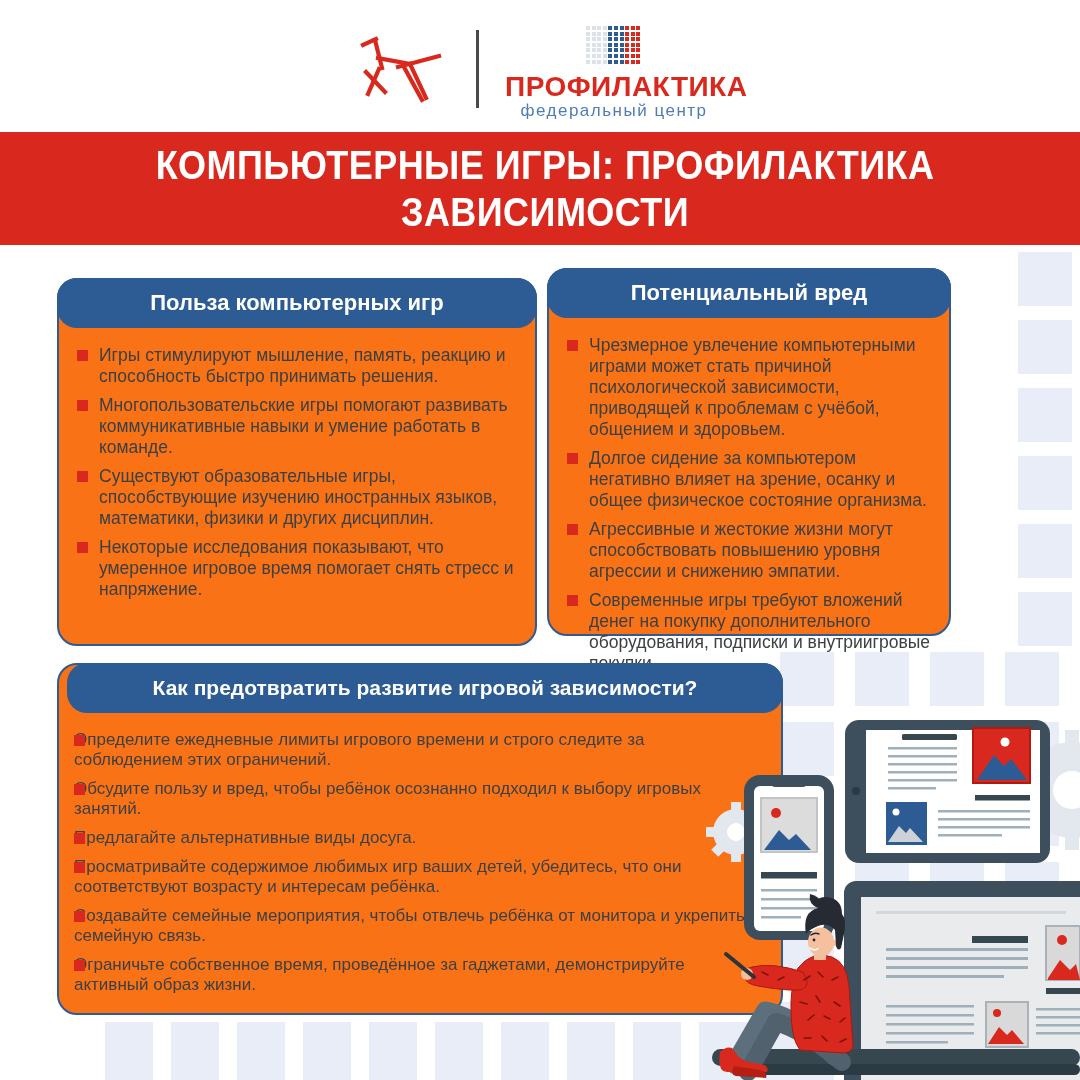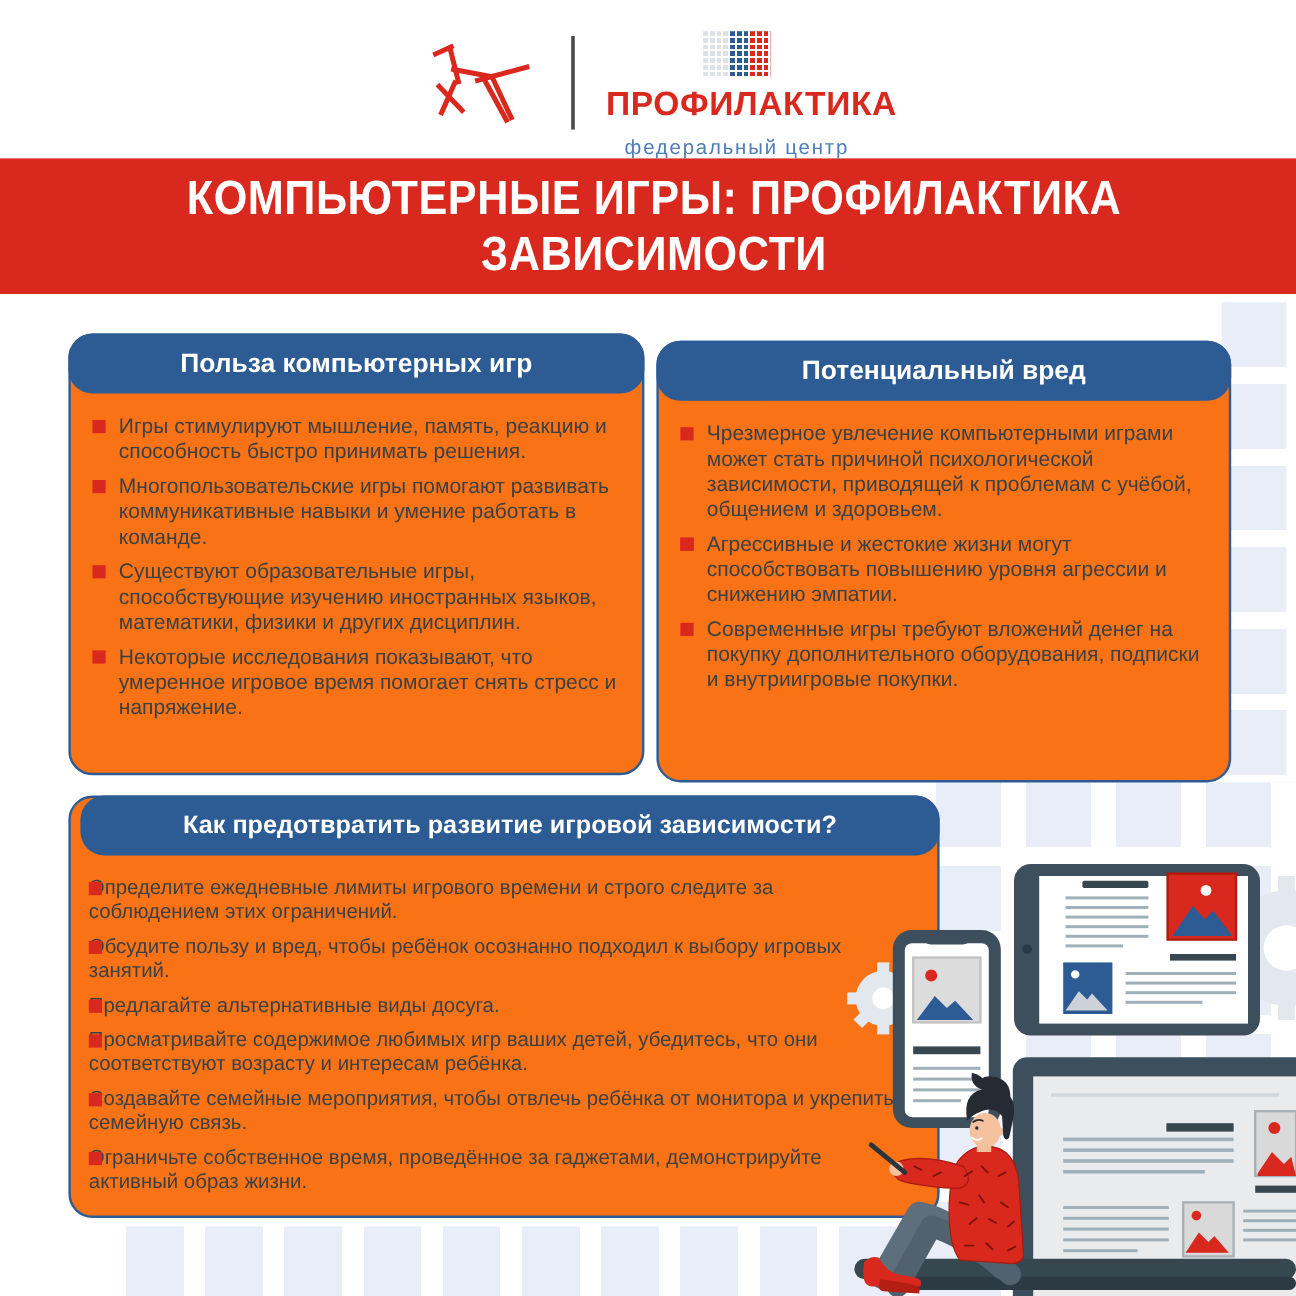--- a/index.html
+++ b/index.html
@@ -10,21 +10,21 @@
   .logo-row{position:absolute;left:0;top:0;width:1080px;height:100px;background:#fff;z-index:3;}
   .horse-logo{position:absolute;left:352px;top:28px;width:96px;height:80px;}
   .logo-divider{position:absolute;left:476px;top:30px;width:3px;height:78px;background:#4a4a4a;}
   .brand{position:absolute;left:505px;top:24px;width:218px;text-align:center;}
   .pixel-grid{width:56px;height:39px;margin:2px auto 8px auto;
     background-image:
       repeating-linear-gradient(to right, transparent 0 4px, #fff 4px 5.6px),
       repeating-linear-gradient(to bottom, transparent 0 4px, #fff 4px 5.6px),
       linear-gradient(to right, #dde2ea 0 22.4px, #2d5b94 22.4px 39.2px, #d9291e 39.2px 56px);}
   .brand-title{color:#d9291e;font-weight:bold;font-size:28px;letter-spacing:.5px;line-height:28px;}
-  .brand-subtitle{color:#4d7cb8;font-size:17px;letter-spacing:1.5px;margin-top:12px;}
+  .brand-subtitle{color:#4d7cb8;font-size:17px;letter-spacing:1.5px;margin-top:0;}
 
   
   .banner{position:absolute;left:0;top:132px;width:1080px;height:113px;background:#d9291e;z-index:2;padding-left:10px;}
   .banner-title{margin:0 auto;padding-top:10px;max-width:980px;color:#fff;font-weight:bold;
     font-size:40px;line-height:47px;text-align:center;transform:scaleX(.9);transform-origin:center;
     letter-spacing:.5px;}
 
   
   .pattern{position:absolute;z-index:0;}
   .pattern-right{left:1018px;top:252px;width:54px;height:400px;
@@ -33,21 +33,21 @@
     background:
       repeating-linear-gradient(to right, transparent 0 54px, #fff 54px 75px),
       repeating-linear-gradient(to bottom, transparent 0 54px, #fff 54px 70px),
       #e8edf7;}
   .pattern-bottom{left:105px;top:1022px;width:690px;height:58px;
     background:repeating-linear-gradient(to right,#e8edf7 0 48px,transparent 48px 66px);}
 
   
   .card{position:absolute;background:#f97316;border:2px solid #2d5b94;border-radius:20px;z-index:2;}
   .card-benefits{left:57px;top:278px;width:480px;height:368px;}
-  .card-harm{left:547px;top:284px;width:479px;height:368px;}
+  .card-harm{left:547px;top:268px;width:404px;height:368px;}
   .card-prevention{left:57px;top:663px;width:726px;height:352px;}
   .card-header{position:absolute;left:-2px;top:-2px;right:-2px;height:50px;background:#2d5b94;
     border-radius:20px;color:#fff;font-weight:bold;font-size:22px;text-align:center;line-height:50px;}
   .card-prevention .card-header{font-size:21px;margin-left:10px;}
   .card-body{position:absolute;left:0;top:0;right:0;bottom:0;padding:65px 10px 0 0;}
   .item{position:relative;padding-left:40px;margin-bottom:8px;color:#3c4043;
     font-size:17.5px;line-height:21px;}
   .card-prevention .item{font-size:17px;line-height:20px;padding-left:15px;margin-bottom:9px;padding-right:20px;}
   .bullet{position:absolute;left:18px;top:5px;width:11px;height:11px;background:#d9291e;}
   .card-prevention .bullet{left:15px;}
@@ -96,21 +96,21 @@
       <div class="item"><span class="bullet"></span><span>Многопользовательские игры помогают развивать коммуникативные навыки и умение работать в команде.</span></div>
       <div class="item"><span class="bullet"></span><span>Существуют образовательные игры, способствующие изучению иностранных языков, математики, физики и других дисциплин.</span></div>
       <div class="item"><span class="bullet"></span><span>Некоторые исследования показывают, что умеренное игровое время помогает снять стресс и напряжение.</span></div>
     </div>
   </div>
 
   <div class="card card-harm">
     <div class="card-header">Потенциальный вред</div>
     <div class="card-body">
       <div class="item"><span class="bullet"></span><span>Чрезмерное увлечение компьютерными играми может стать причиной психологической зависимости, приводящей к проблемам с учёбой, общением и здоровьем.</span></div>
-      <div class="item"><span class="bullet"></span></div>
+      <div class="item"><span class="bullet"></span><span>Долгое сидение за компьютером негативно влияет на зрение, осанку и общее физическое состояние организма.</span></div>
       <div class="item"><span class="bullet"></span><span>Агрессивные и жестокие жизни могут способствовать повышению уровня агрессии и снижению эмпатии.</span></div>
       <div class="item"><span class="bullet"></span><span>Современные игры требуют вложений денег на покупку дополнительного оборудования, подписки и внутриигровые покупки.</span></div>
     </div>
   </div>
 
   <div class="card card-prevention">
     <div class="card-header">Как предотвратить развитие игровой зависимости?</div>
     <div class="card-body">
       <div class="item"><span class="bullet"></span><span>Определите ежедневные лимиты игрового времени и строго следите за соблюдением этих ограничений.</span></div>
       <div class="item"><span class="bullet"></span><span>Обсудите пользу и вред, чтобы ребёнок осознанно подходил к выбору игровых занятий.</span></div>

